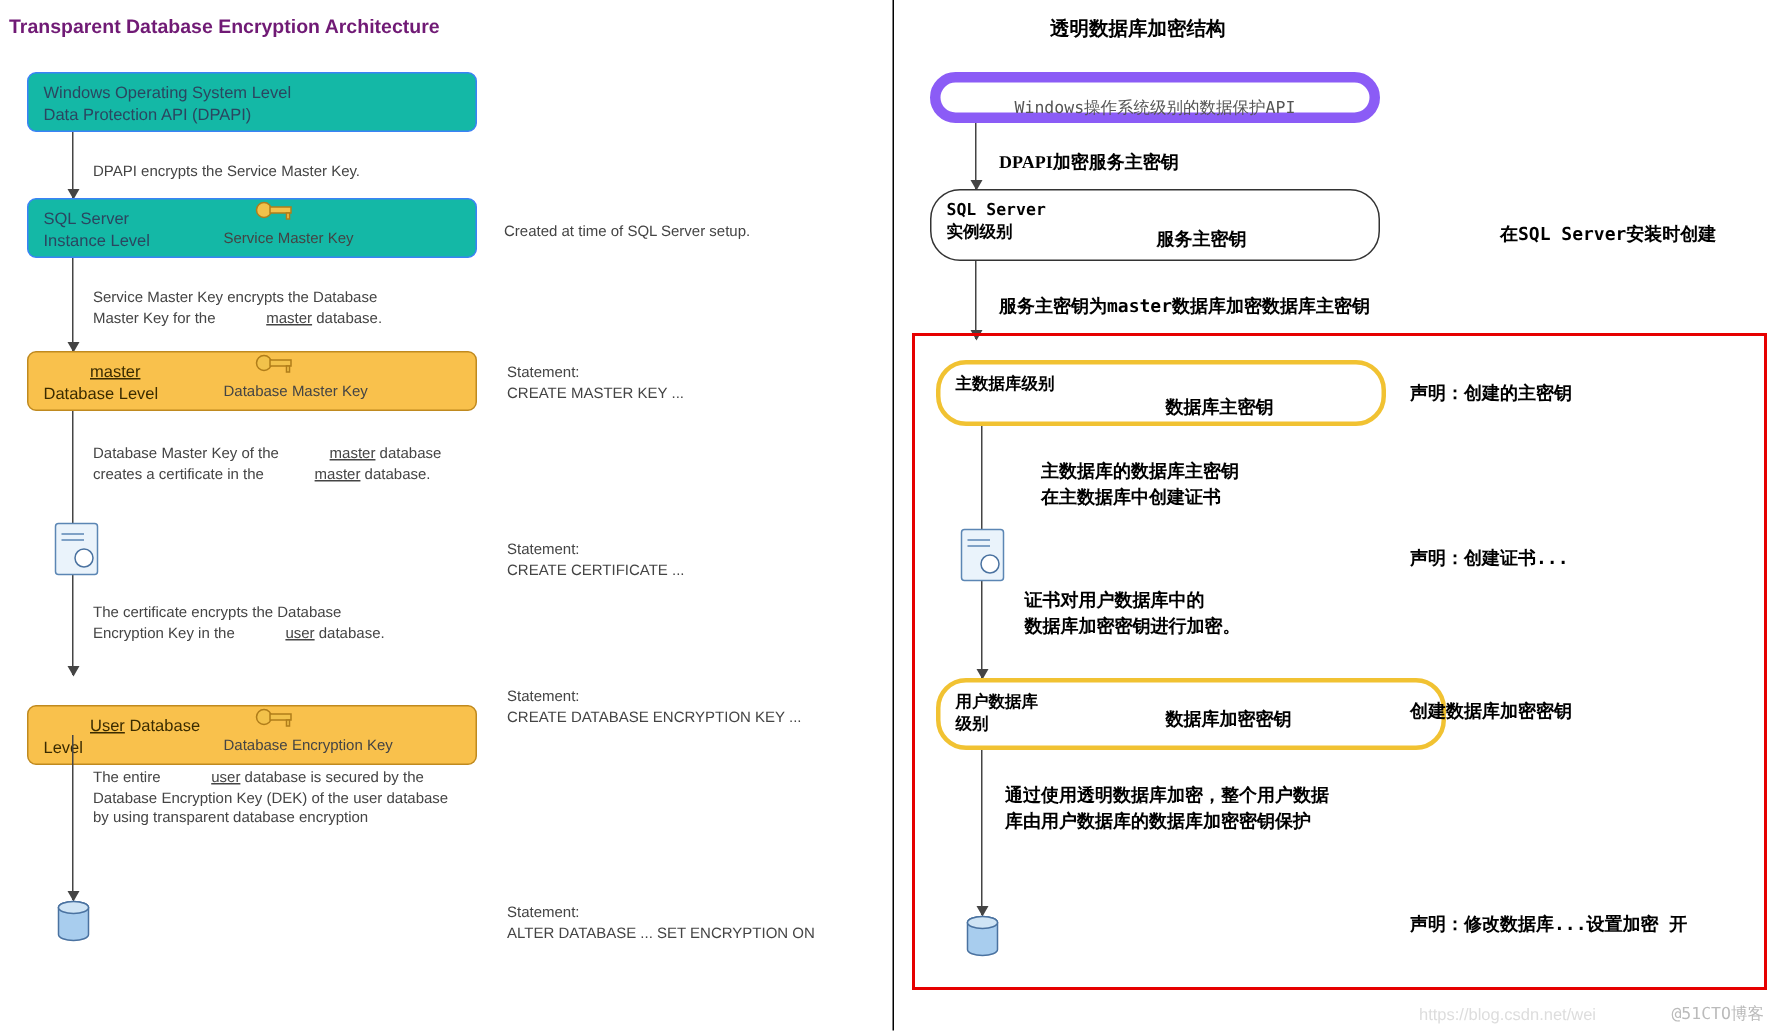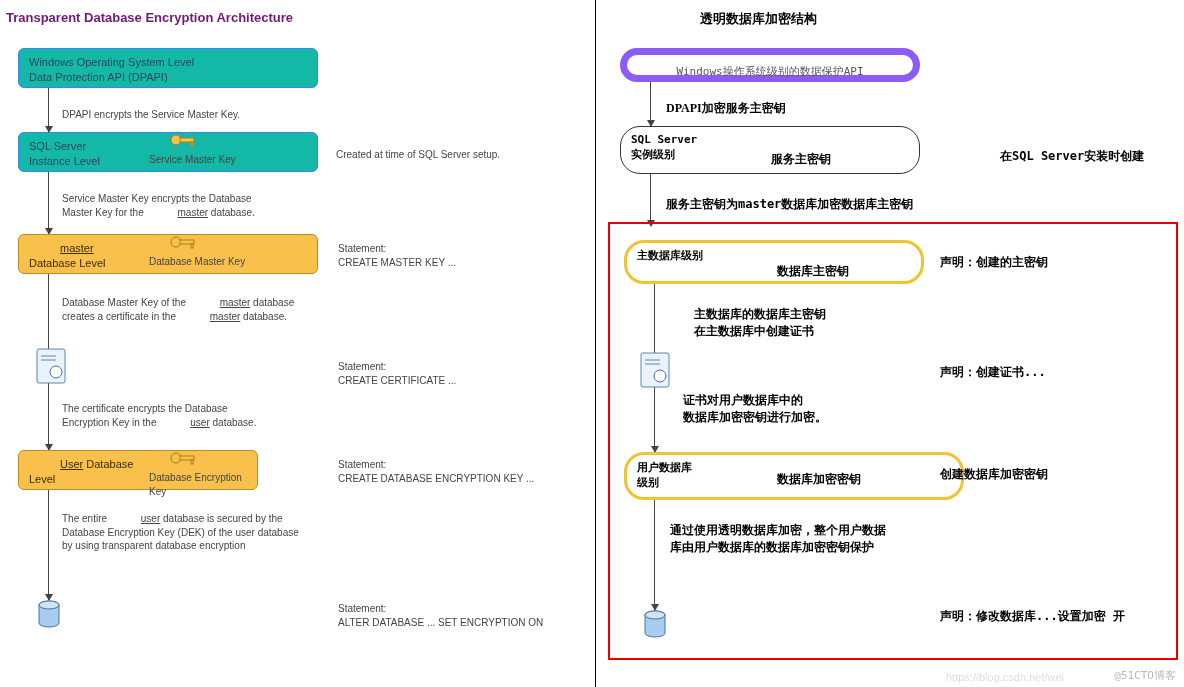--- a/index.html
+++ b/index.html
@@ -205,21 +205,21 @@
     <line x1="5" y1="12" x2="20" y2="12" stroke="#5b86b4"></line>
   </svg>
   <div class="caption" style="left:338px; top:360px;">
     <span>Statement:</span><br><span>CREATE CERTIFICATE ...</span>
   </div>
   <div class="caption" style="left:62px; top:402px;">
     <span>The certificate encrypts the Database</span><br>
     <span>Encryption Key in the </span><span class="u">user</span><span> database.</span>
   </div>
 
-  <div class="box box-gold" style="left:18px; top:450px; width:240px; height:40px;">
+  <div class="box box-gold" style="left:18px; top:470px; width:300px; height:40px;">
     <div><span class="u">User</span><span> Database</span></div>
     <div>Level</div>
     <span class="caption" style="left:130px; top:20px;">Database Encryption Key</span>
     <svg class="key-icon" style="left:150px; top:-2px;" viewBox="0 0 28 18">
       <circle cx="7" cy="9" r="5" fill="#f2c24b" stroke="#b07d1a"></circle>
       <rect x="11" y="7" width="14" height="4" fill="#f2c24b" stroke="#b07d1a"></rect>
       <rect x="22" y="11" width="2" height="4" fill="#f2c24b" stroke="#b07d1a"></rect>
     </svg>
   </div>
   <div class="caption" style="left:338px; top:458px;">

